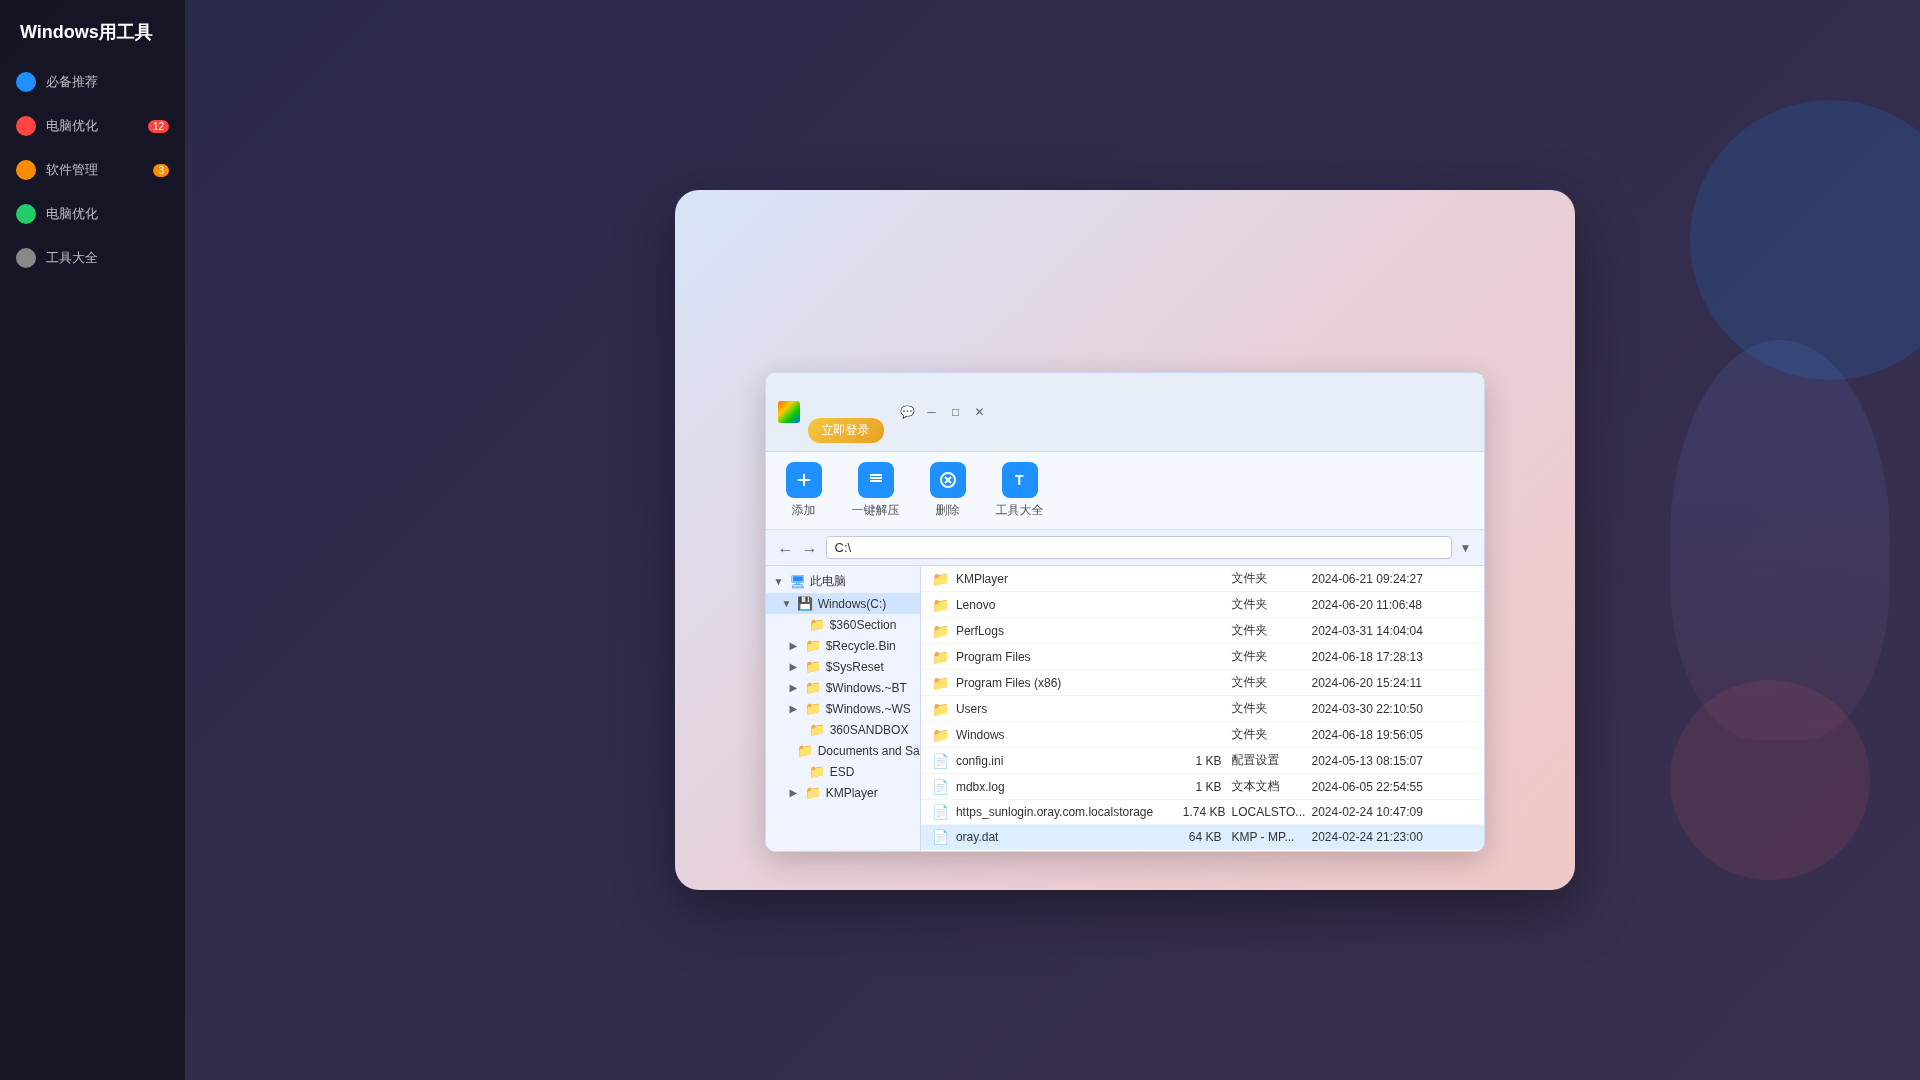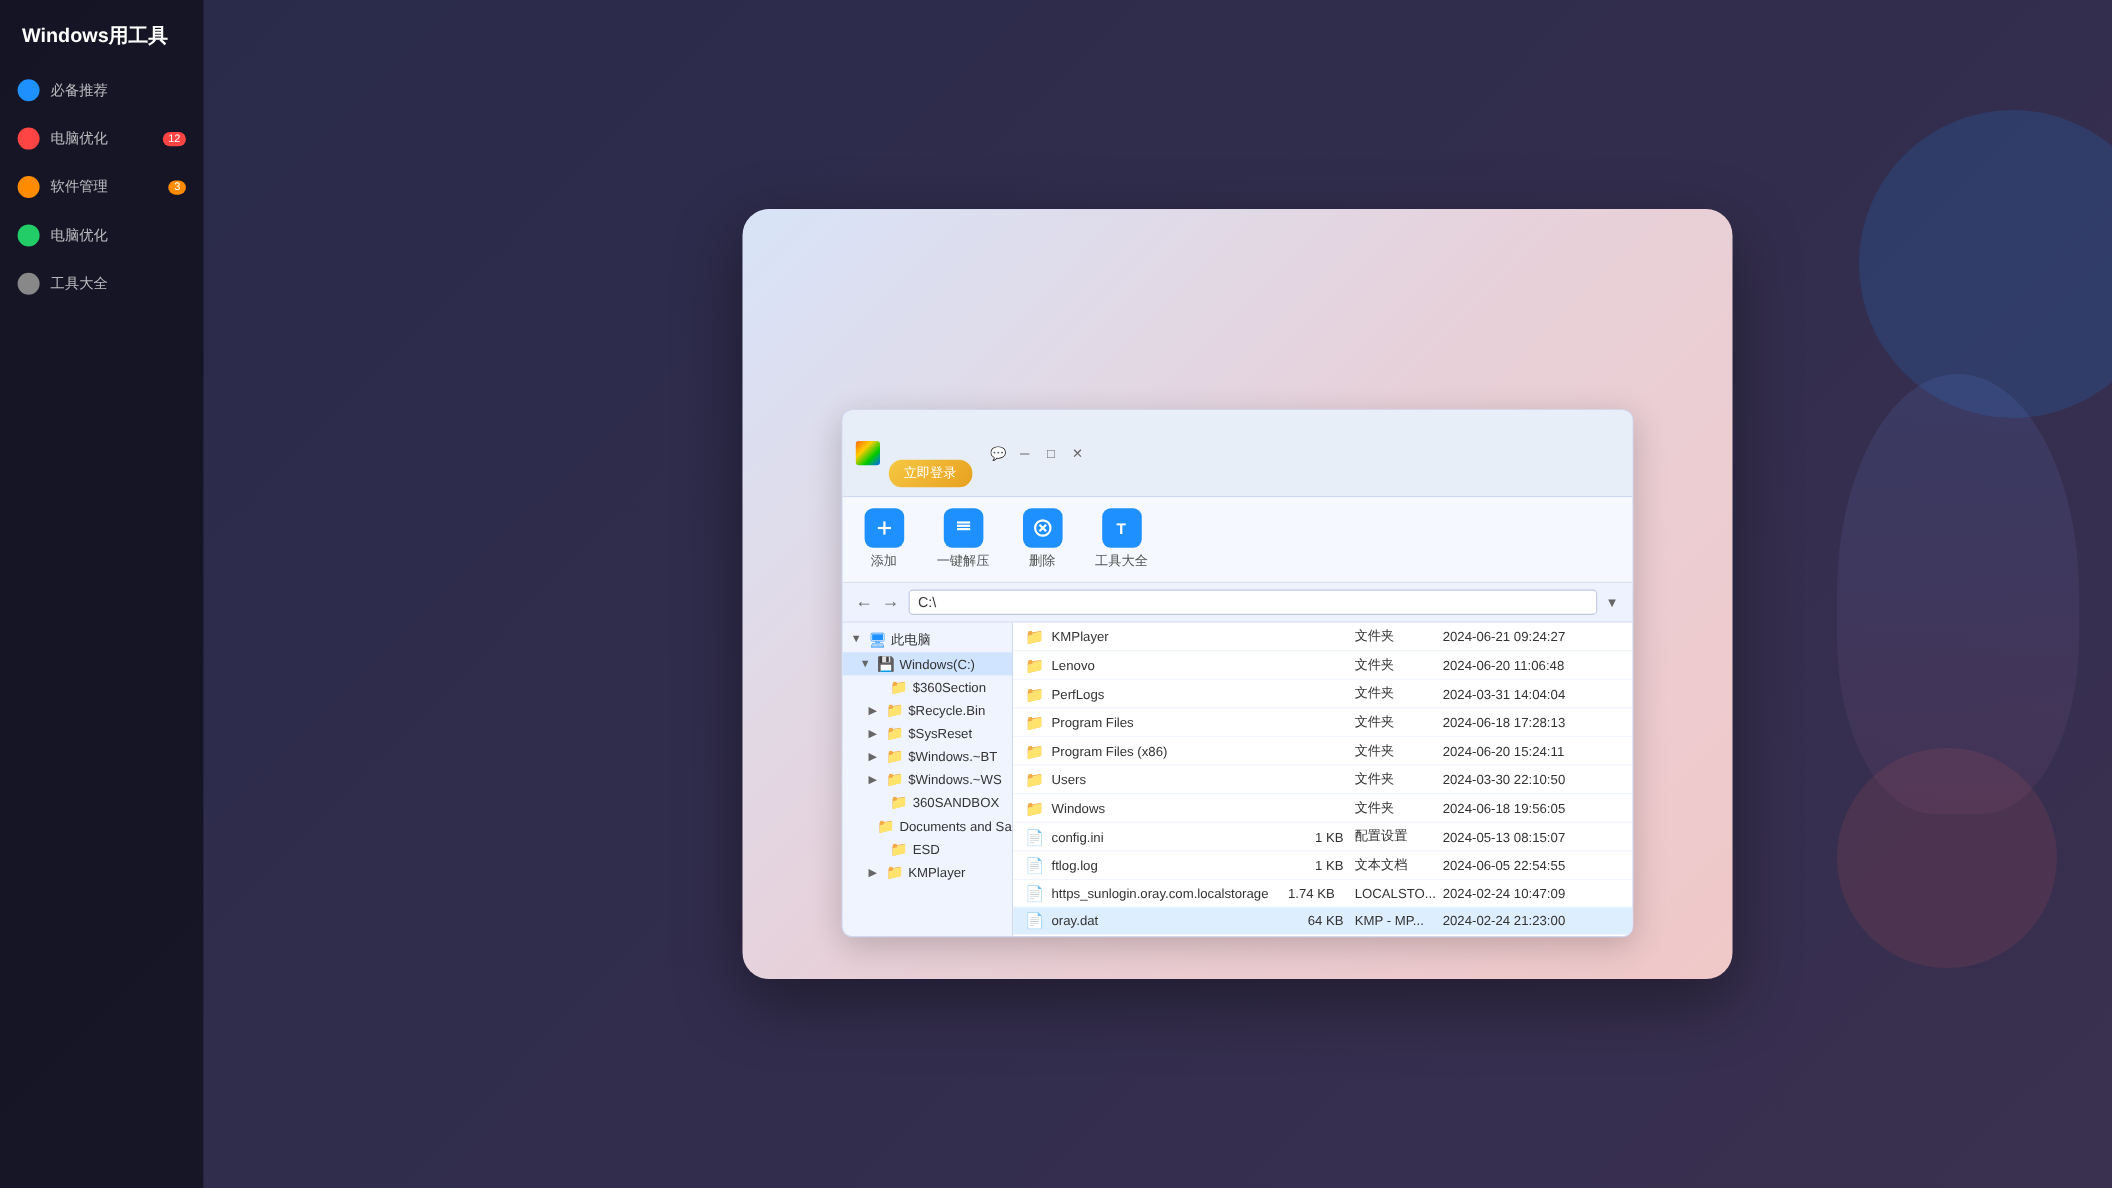--- a/index.html
+++ b/index.html
@@ -599,29 +599,29 @@
           </div>
           <div class="file-row">
             <span class="file-row-icon ini-color">📄</span>
             <span class="col-name">config.ini</span>
             <span class="col-size" style="text-align:right;padding-right:10px">1 KB</span>
             <span class="col-type">配置设置</span>
             <span class="col-date">2024-05-13 08:15:07</span>
           </div>
           <div class="file-row">
             <span class="file-row-icon log-color">📄</span>
-            <span class="col-name">ftlog.log</span>
+            <span class="col-name">mdbx.log</span>
             <span class="col-size" style="text-align:right;padding-right:10px">1 KB</span>
             <span class="col-type">文本文档</span>
             <span class="col-date">2024-06-05 22:54:55</span>
           </div>
           <div class="file-row">
             <span class="file-row-icon file-color">📄</span>
             <span class="col-name">https_sunlogin.oray.com.localstorage</span>
-            <span class="col-size" style="text-align:right;padding-right:18px">1.74 KB</span>
+            <span class="col-size" style="text-align:right;padding-right:6px">1.74 KB</span>
             <span class="col-type">LOCALSTO...</span>
             <span class="col-date">2024-02-24 10:47:09</span>
           </div>
           <div class="file-row selected">
             <span class="file-row-icon dat-color">📄</span>
             <span class="col-name">oray.dat</span>
             <span class="col-size" style="text-align:right;padding-right:10px">64 KB</span>
             <span class="col-type">KMP - MP...</span>
             <span class="col-date">2024-02-24 21:23:00</span>
           </div>

